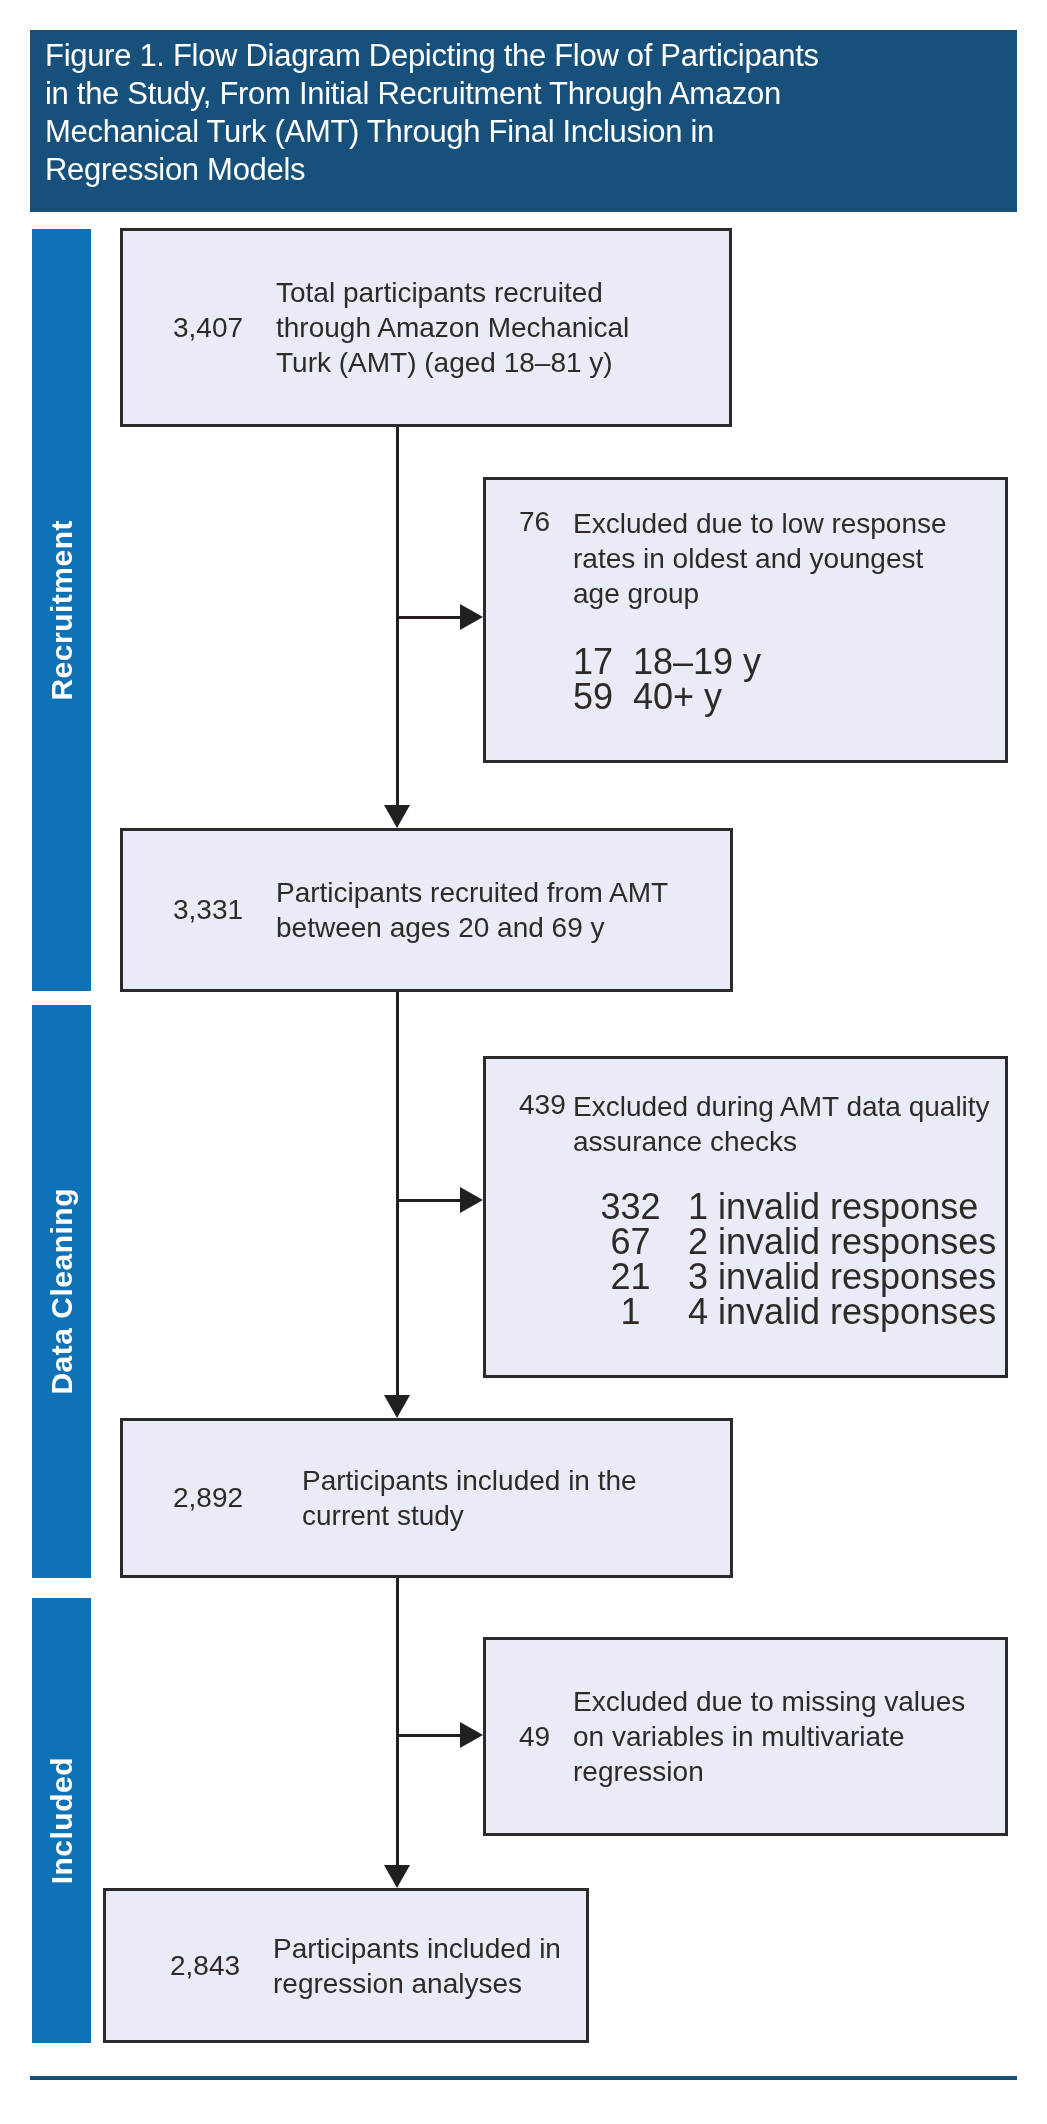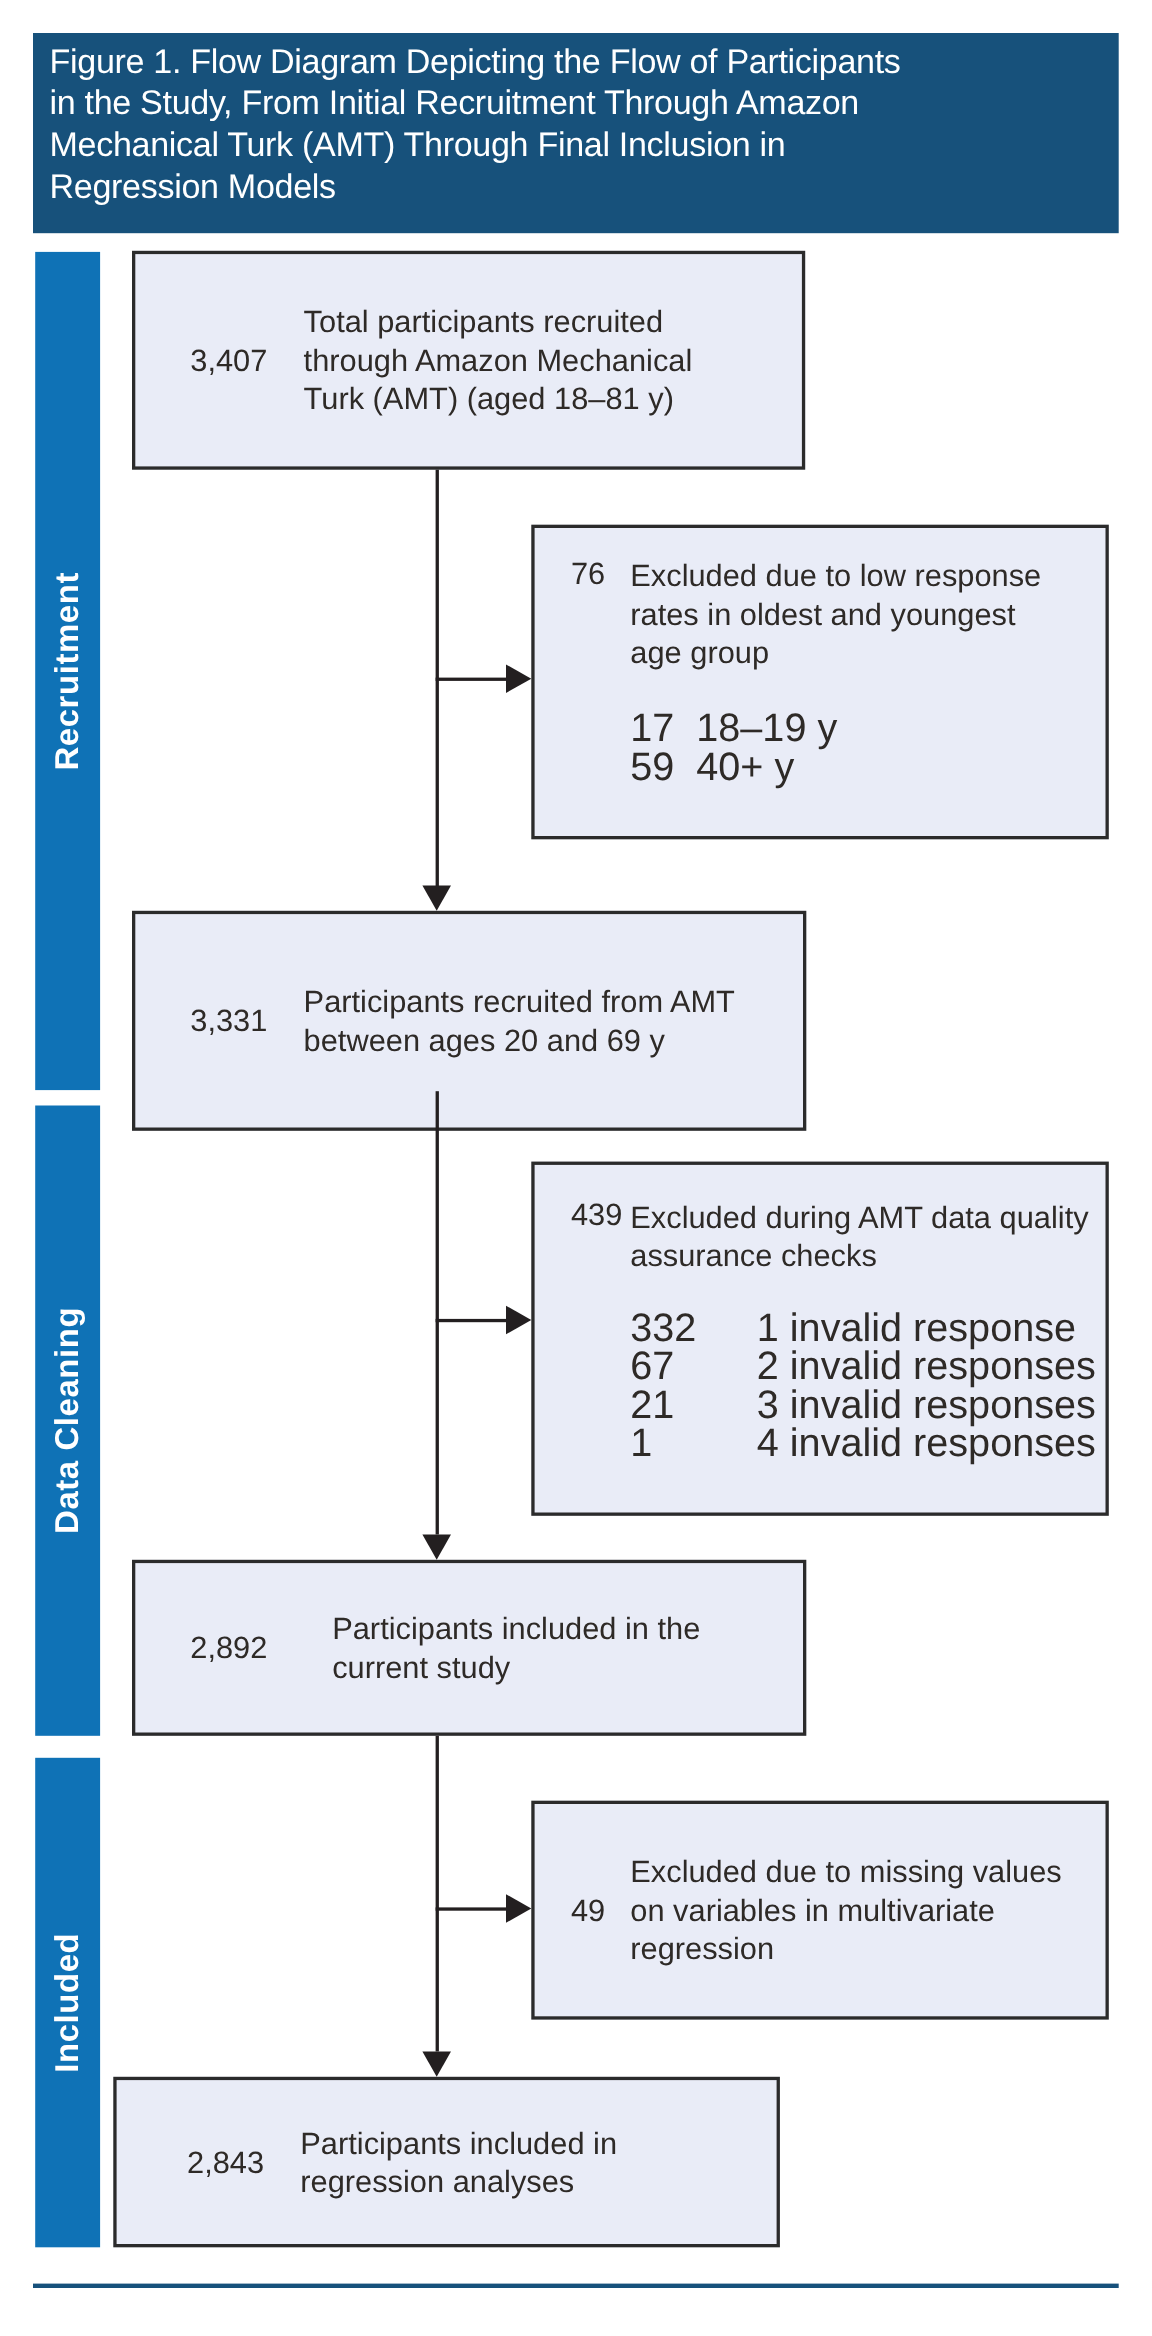--- a/index.html
+++ b/index.html
@@ -84,33 +84,33 @@
     <span class="lbl">Included</span>
   </div>
 
   <div class="fbox main-box" style="left:120px;top:228px;width:612px;height:199px;">
     <span class="num">3,407</span>
     <span class="txt">Total participants recruited
 through Amazon Mechanical
 Turk (AMT) (aged 18–81 y)</span>
   </div>
 
-  <div class="fbox main-box" style="left:120px;top:828px;width:613px;height:200px;">
+  <div class="fbox main-box" style="left:120px;top:828px;width:613px;height:164px;">
     <span class="num">3,331</span>
     <span class="txt">Participants recruited from AMT
 between ages 20 and 69 y</span>
   </div>
 
   <div class="fbox main-box" style="left:120px;top:1418px;width:613px;height:160px;gap:26px;">
     <span class="num">2,892</span>
     <span class="txt">Participants included in the
 current study</span>
   </div>
 
-  <div class="fbox main-box box4" style="left:103px;top:1888px;width:606px;height:155px;">
+  <div class="fbox main-box box4" style="left:103px;top:1888px;width:486px;height:155px;">
     <span class="num">2,843</span>
     <span class="txt">Participants included in
 regression analyses</span>
   </div>
 
   <div class="fbox side-box" style="left:483px;top:477px;width:525px;height:286px;">
     <div class="row">
       <span class="num">76</span>
       <span class="txt">Excluded due to low response
 rates in oldest and youngest
@@ -127,21 +127,21 @@
       </div>
     </div>
   </div>
 
   <div class="fbox side-box" style="left:483px;top:1040px;width:525px;height:322px;padding-top:30px;margin-top:16px;">
     <div class="row">
       <span class="num">439</span>
       <span class="txt">Excluded during AMT data quality
 assurance checks</span>
     </div>
-    <div class="sub-list" style="margin-left:54px;margin-top:30px;">
+    <div class="sub-list" style="margin-left:54px;margin-top:30px;text-align:center;">
       <div class="sub-row">
         <span class="sub-num-wide">332</span>
         <span>1 invalid response</span>
       </div>
       <div class="sub-row">
         <span class="sub-num-wide">67</span>
         <span>2 invalid responses</span>
       </div>
       <div class="sub-row">
         <span class="sub-num-wide">21</span>

